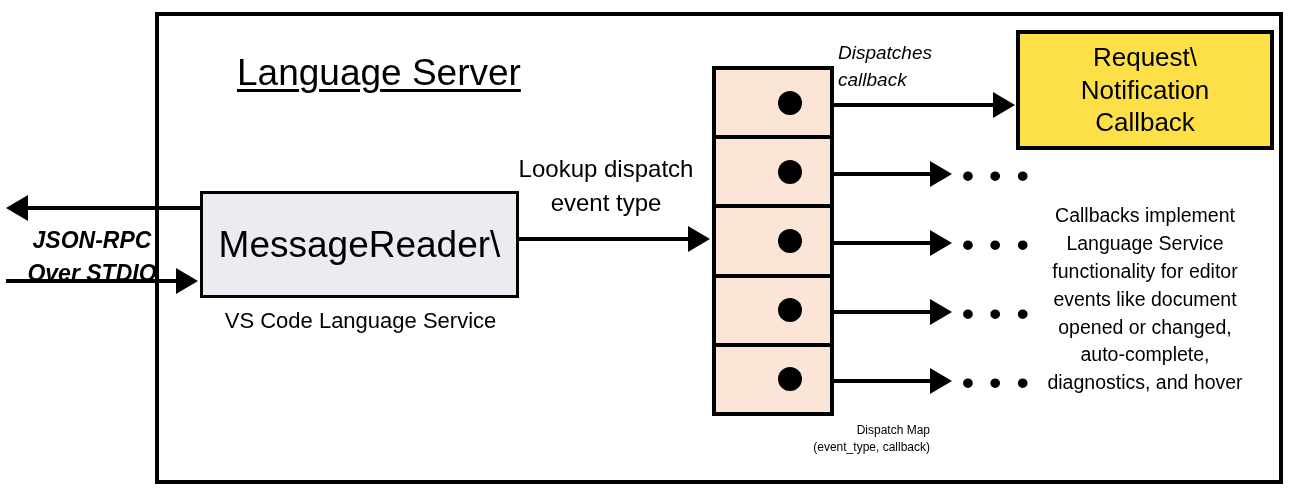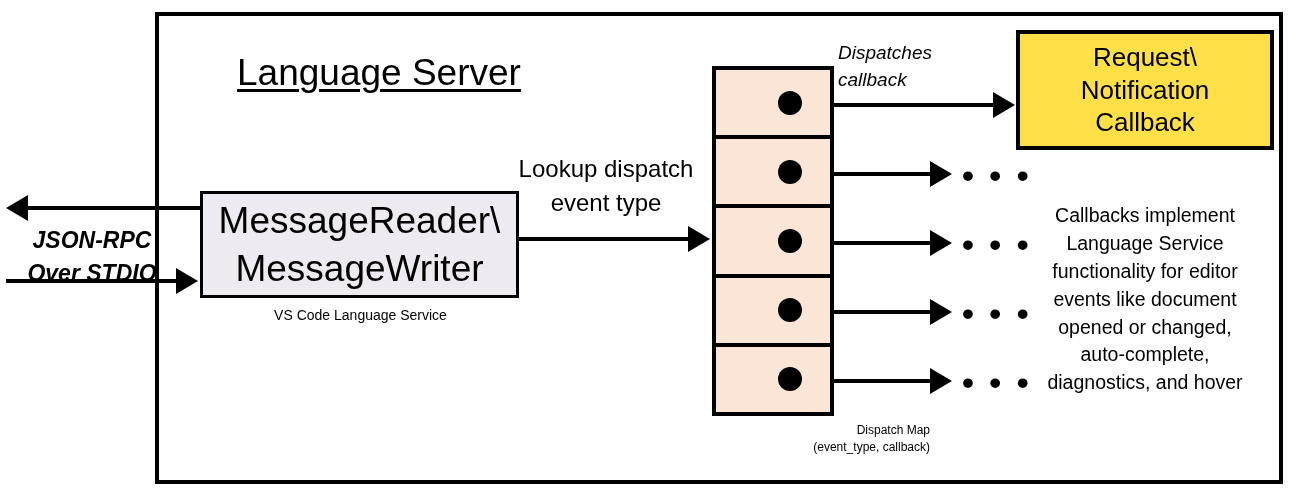--- a/index.html
+++ b/index.html
@@ -61,21 +61,21 @@
     text-align: center;
     font-size: 37px;
     line-height: 1.28;
     z-index: 5;
   }
   .reader-caption {
     left: 188px;
     top: 306px;
     width: 345px;
     text-align: center;
-    font-size: 14px;
+    font-size: 22px;
     line-height: 1.38;
   }
 
   
   .jsonrpc-label {
     left: 22px;
     top: 224px;
     width: 140px;
     text-align: center;
     font-size: 23px;
@@ -209,21 +209,20 @@
   <div class="abs arrow-r" style="left:176px; top:268px;"></div>
 
   <div class="abs jsonrpc-label">
     <div>JSON-RPC</div>
     <div>Over STDIO</div>
   </div>
 
   <div class="abs reader-box">
     <div>
       <div>MessageReader\</div>
-      <div>MessageWriter</div>
     </div>
   </div>
   <div class="abs reader-caption">
     <div>VS Code Language Service</div>
   </div>
 
   <div class="abs hline" style="left:518px; top:237px; width:170px;"></div>
   <div class="abs arrow-r" style="left:688px; top:226px;"></div>
   <div class="abs lookup-label">
     <div>Lookup dispatch</div>

